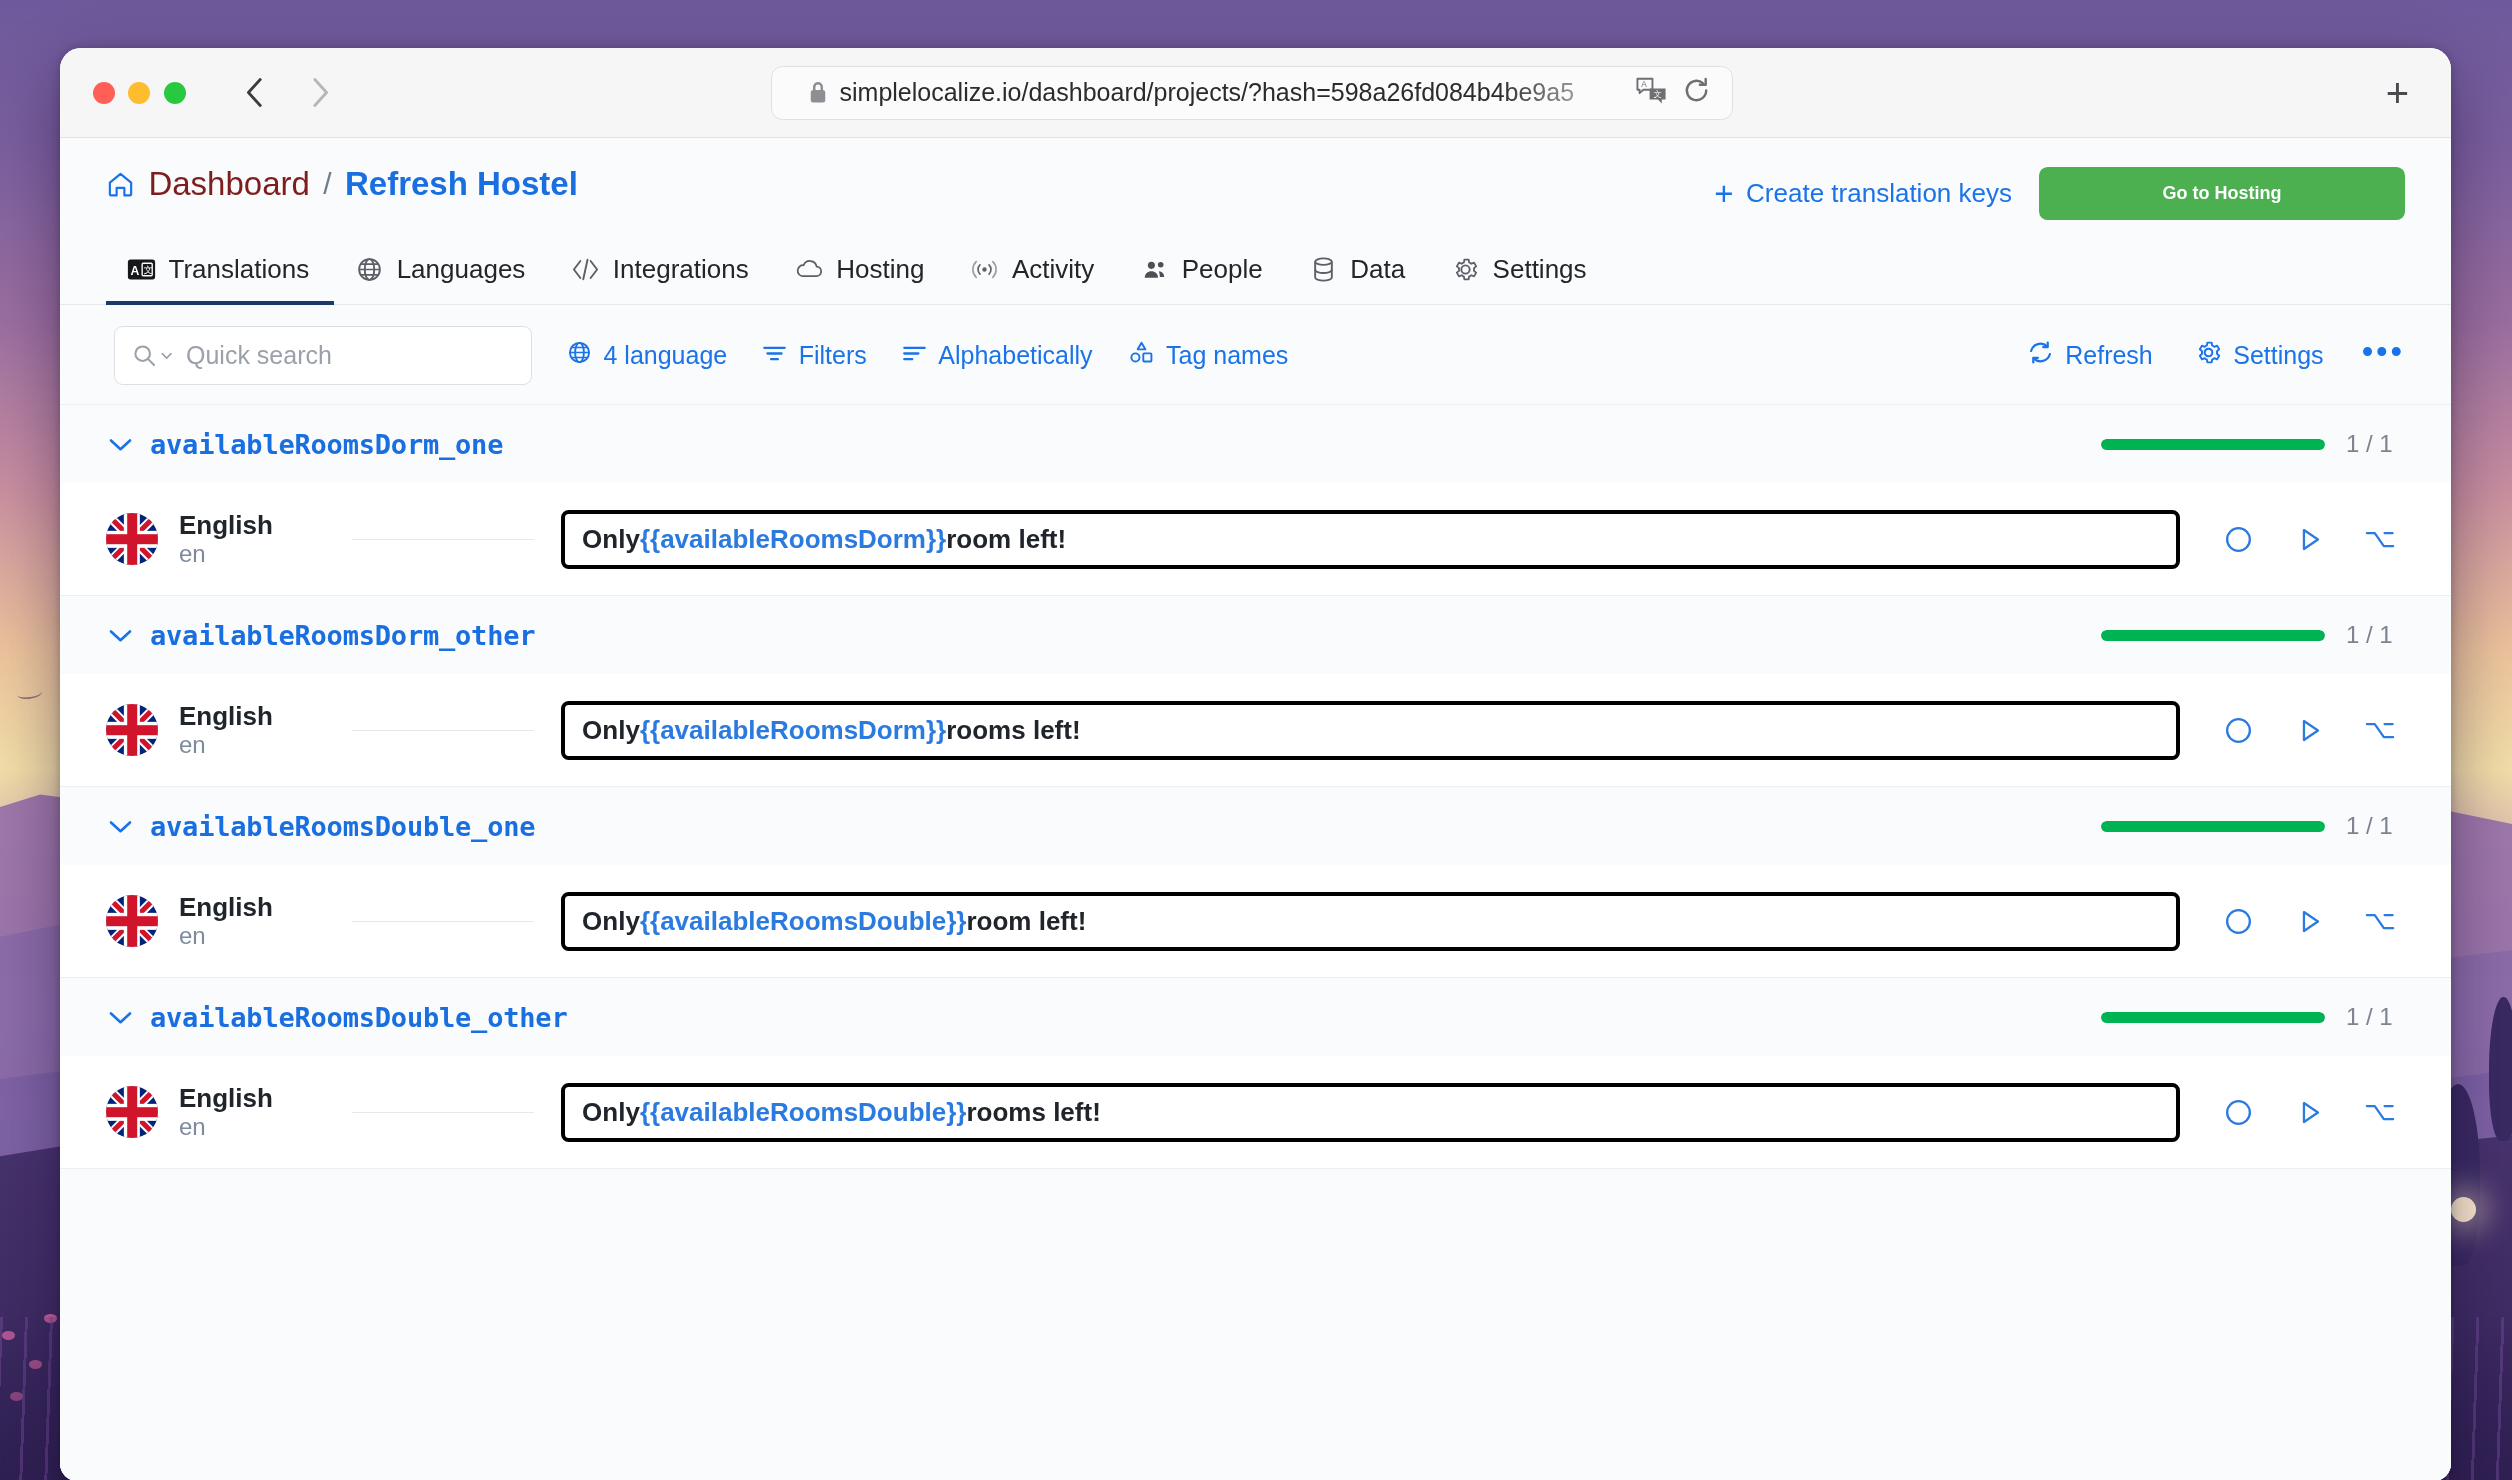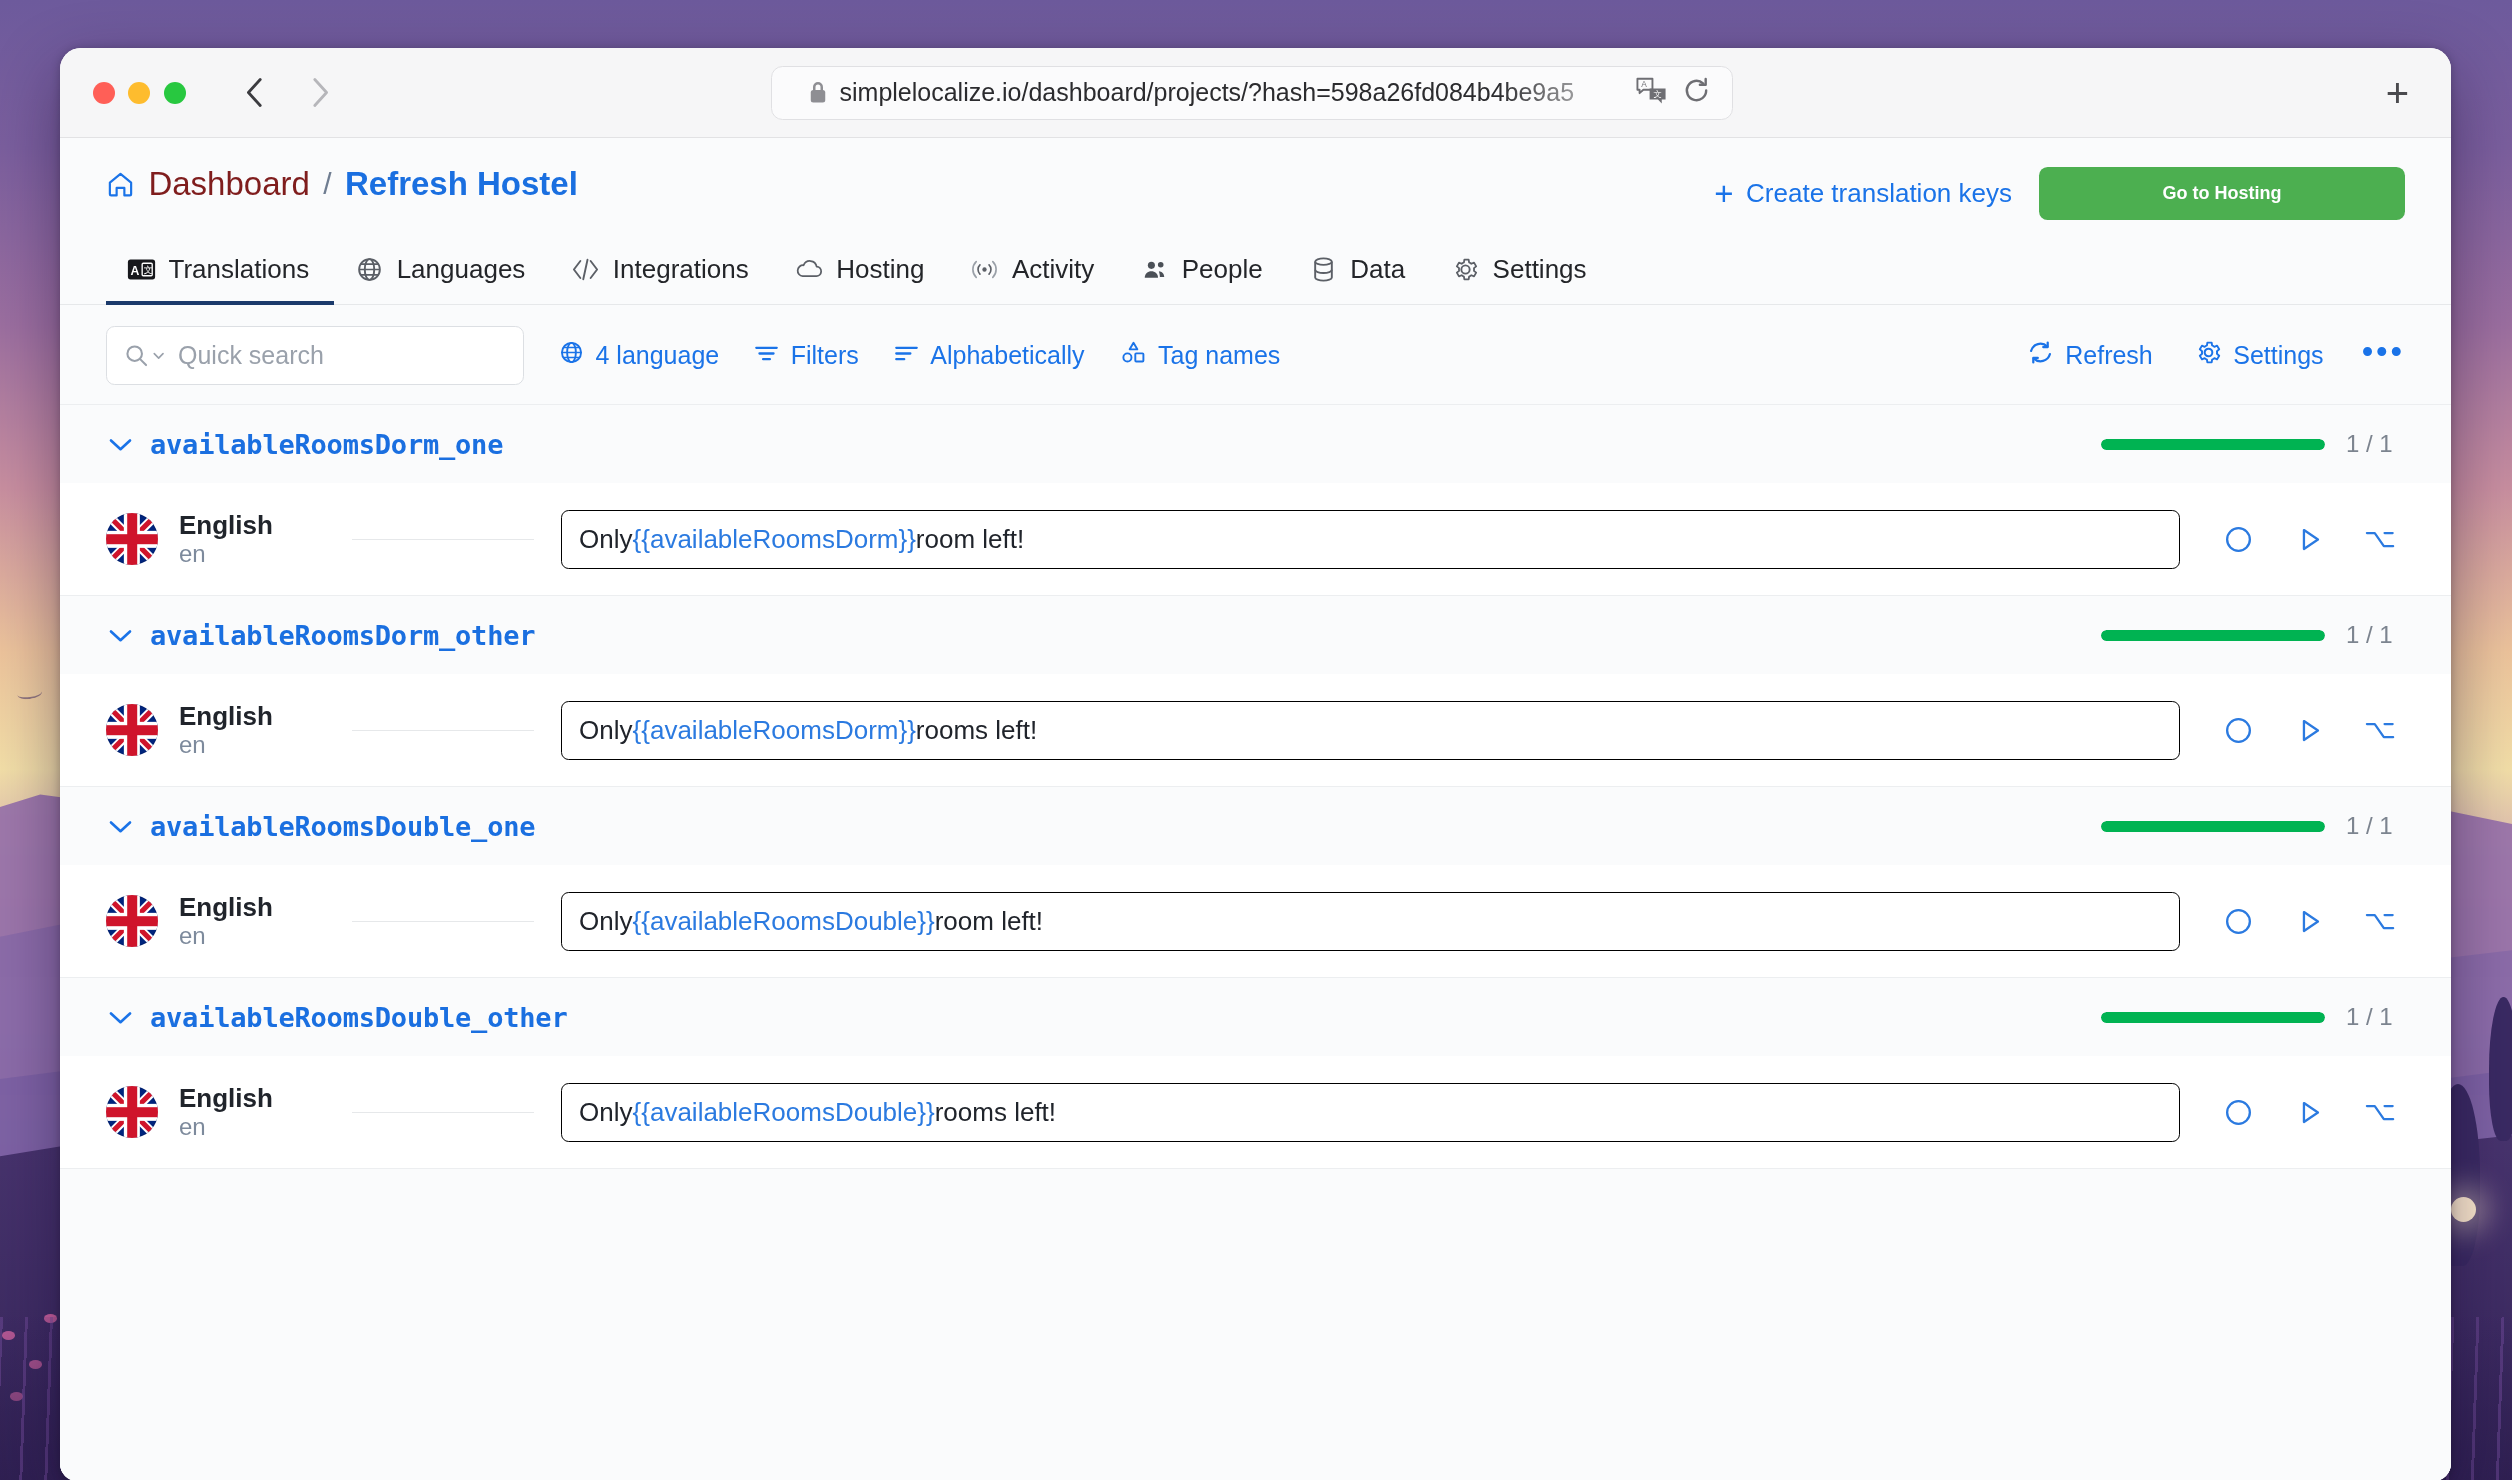--- a/index.html
+++ b/index.html
@@ -154,20 +154,21 @@
     content:""; position: absolute; left: 0; right: 0; bottom: -1px; height: 3.8px;
     background: #1b3a6b;
   }
   .tab .ic { display: flex; align-items: center; justify-content: center; width: 29px; }
 
   .toolbar {
     flex: none;
     display: flex; align-items: center; gap: 0;
     padding: 21px 46px 19px 46px;
     background: #fafbfc;
+    margin-left: 8px;
   }
   .search {
     width: 418px; height: 59px;
     border: 1px solid #dcdfe3; border-radius: 8.6px;
     background: #fff;
     display: flex; align-items: center; gap: 11.5px;
     padding: 0 17.3px;
   }
   .search .ph { color: #9aa1ab; font-size: 25px; }
   .tool-link {
@@ -220,26 +221,26 @@
   .flag .dr2 { width: 150%; height: 4.8px; background: #cf142b; top: 50%; left: -25%; transform: translateY(-50%) rotate(-45deg); }
   .flag .cw-v { width: 16.3px; height: 100%; background: #fff; left: 50%; top: 0; transform: translateX(-50%); }
   .flag .cw-h { height: 16.3px; width: 100%; background: #fff; top: 50%; left: 0; transform: translateY(-50%); }
   .flag .cr-v { width: 9.6px; height: 100%; background: #cf142b; left: 50%; top: 0; transform: translateX(-50%); }
   .flag .cr-h { height: 9.6px; width: 100%; background: #cf142b; top: 50%; left: 0; transform: translateY(-50%); }
   .lang-name { font-size: 26px; font-weight: 700; color: #20242b; line-height: 1.18; }
   .lang-code { font-size: 24px; color: #7d8a9c; line-height: 1.18; }
   .leader { flex: none; width: 182px; height: 1px; background: #e6e8ea; margin: 0 27px 0 5.8px; }
   .valuebox {
     flex: 1 1 auto; height: 59px;
-    border: 1px solid #000000; border-radius: 7.7px;
+    border: 4px solid #000000; border-radius: 7.7px;
     background: #fff;
     display: flex; align-items: center;
     padding: 0 17.3px;
     font-size: 26px; color: #20242b;
-    overflow: hidden; white-space: nowrap;
+    overflow: hidden; white-space: nowrap; font-weight: bold;
   }
   .valuebox .ph-var { color: #2b7ae0; }
   .rowicons { flex: none; display: flex; align-items: center; gap: 38px; margin-left: 42px; padding-right: 7.7px;}
   .rowicons span { display: flex; align-items: center; justify-content: center; width: 33px; height: 33px; }
 </style>
 </head>
 <body>
 
 <div id="wallpaper">
   <div class="wp-sky"></div>

